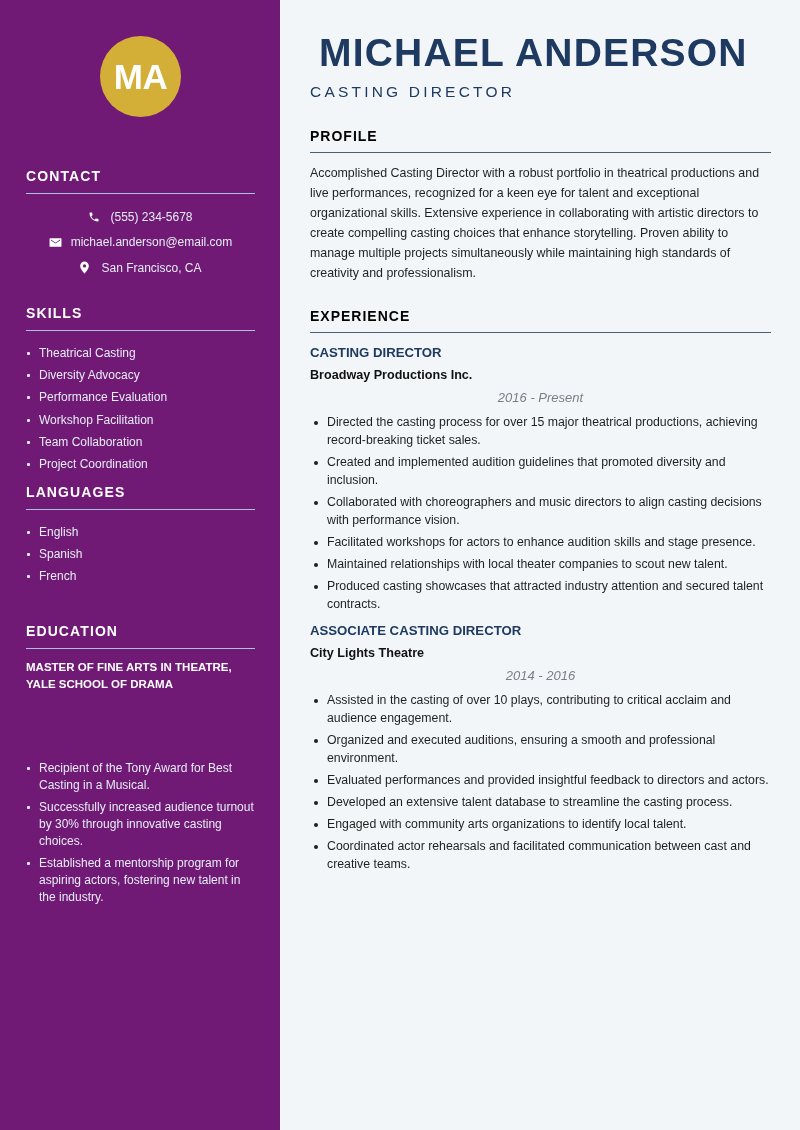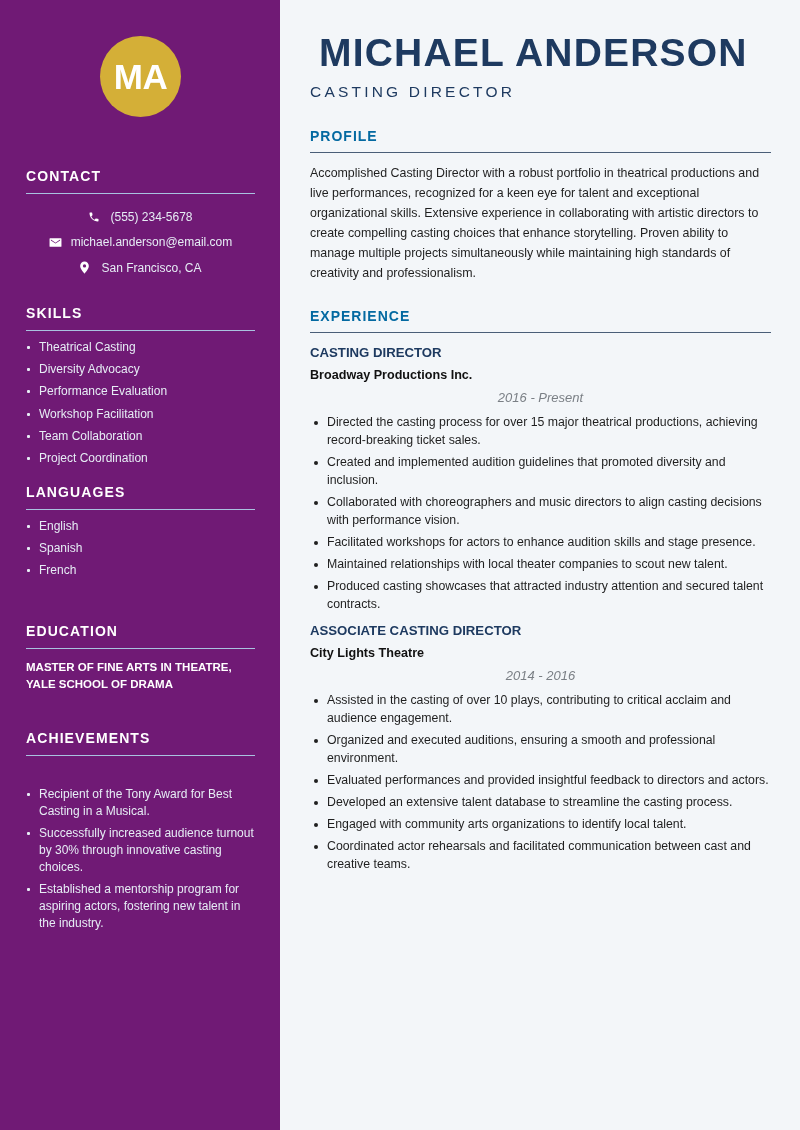--- a/index.html
+++ b/index.html
@@ -30,21 +30,21 @@
     color: #ffffff; padding-bottom: 9px;
     border-bottom: 1.5px solid #a9c2e0;
   }
   .contact-list { list-style: none; margin-top: 10px; }
   .contact-item {
     display: flex; align-items: center; height: 25.5px;
     font-size: 12px; color: #e6edf5; justify-content: center;
   }
   .contact-item .ic { width: 22px; display: flex; align-items: center; }
   .contact-item svg { fill: #ffffff; }
-  .bullets { list-style: none; margin-top: 8px; }
+  .bullets { list-style: none; margin-top: 14px; }
   .bullets li {
     position: relative; padding-left: 13px;
     font-size: 12px; color: #e6edf5; line-height: 17px;
     margin-bottom: 5px;
   }
   .bullets li::before {
     content: ""; position: absolute; left: 1px; top: 7px;
     width: 3px; height: 3px; background: #e6edf5; border-radius: 1px;
   }
   .bullets.skills li { margin-bottom: 5.2px; }
@@ -58,21 +58,21 @@
     position: absolute; top: 31px; left: 9px;
     font-size: 39px; font-weight: bold; color: #1e3a60; letter-spacing: 1.2px;
     white-space: nowrap;
   }
   .title {
     position: absolute; top: 83px; left: 0;
     font-size: 15.5px; color: #1e3a60; letter-spacing: 3.2px;
   }
   .main-section { position: absolute; left: 0; width: 461px; }
   .main-heading {
-    font-size: 14px; font-weight: bold; letter-spacing: 1px; color: #0369a1;
+    font-size: 14px; font-weight: bold; letter-spacing: 1px; color: #000000;
     padding-bottom: 8px; border-bottom: 1.5px solid #4a5e78;
   }
   .profile-text {
     margin-top: 10px; font-size: 12.4px; line-height: 20px; color: #1f1f1f;
   }
   .job { margin-top: 12px; }
   .job-title { font-size: 13.2px; font-weight: bold; color: #1e3a60; }
   .company { font-size: 12.6px; font-weight: bold; color: #111; margin-top: 8px; }
   .dates { font-size: 13px; font-style: italic; color: #7a7f85; margin-top: 8px; text-align: center; }
   .job-bullets { list-style: none; margin-top: 8px; }
@@ -143,21 +143,20 @@
       <li>French</li>
     </ul>
   </section>
 
   <section class="side-section" style="top:623px;">
     <h2 class="side-heading">EDUCATION</h2>
     <p class="edu-text">MASTER OF FINE ARTS IN THEATRE, YALE SCHOOL OF DRAMA</p>
   </section>
 
   <section class="side-section" style="top:730px;">
-    <h2 class="side-heading">ACHIEVEMENTS</h2>
     <ul class="bullets" style="margin-top:30px;">
       <li>Recipient of the Tony Award for Best Casting in a Musical.</li>
       <li>Successfully increased audience turnout by 30% through innovative casting choices.</li>
       <li>Established a mentorship program for aspiring actors, fostering new talent in the industry.</li>
     </ul>
   </section>
 </aside>
 
 <main class="main">
   <h1 class="name">MICHAEL ANDERSON</h1>

